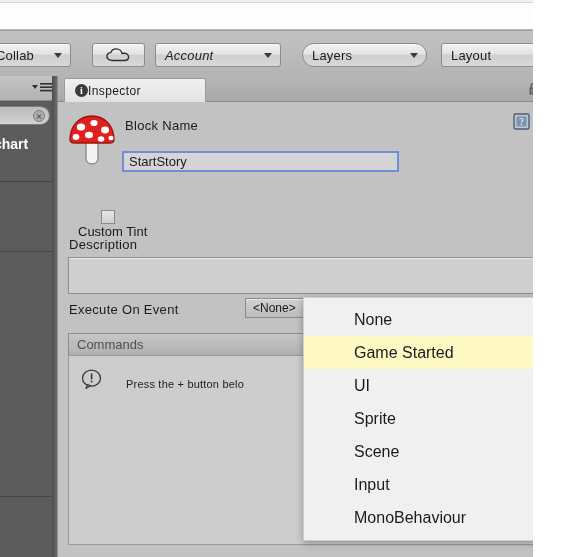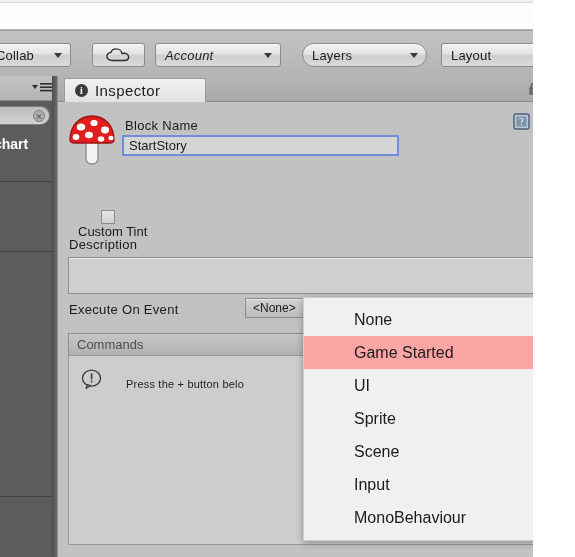--- a/index.html
+++ b/index.html
@@ -189,22 +189,21 @@
     background: #3a3a3a;
     margin-left: 10px;
     color: #fff;
     font-size: 10px;
     font-weight: bold;
     line-height: 13px;
     text-align: center;
     font-family: "Liberation Serif", serif;
   }
   .insp-tab .tab-lbl {
-    margin-left: 7px;
-    font-size: 15px;
+    font-size: 12px;
     color: #1c1c1c;
     letter-spacing: 0.4px;
   }
   .lock-ico {
     position: absolute;
     right: 35px; top: 6px;
     width: 12px; height: 13px;
   }
   .tab-menu-ico {
     position: absolute;
@@ -240,21 +239,21 @@
     position: absolute;
     font-size: 13px;
     color: #1b1b1b;
     letter-spacing: 0.3px;
     white-space: nowrap;
   }
   #lbl-block-name { left: 67px; top: 16px; }
 
   .text-input {
     position: absolute;
-    left: 64px; top: 33px;
+    left: 64px; top: 49px;
     width: 277px; height: 21px;
     background: #d5d5d5;
     border: 2px solid #6f8dd8;
     box-sizing: border-box;
     display: flex;
     align-items: center;
     font-size: 13px;
     color: #1b1b1b;
     padding-left: 5px;
     cursor: text;
@@ -371,21 +370,21 @@
     height: 33px;
     display: flex;
     align-items: center;
     font-size: 16px;
     color: #1b1b1b;
     padding-left: 50px;
     cursor: default;
     box-sizing: border-box;
   }
   .menu-item.sel {
-    background: #fca5a5;
+    background: #fef9c3;
   }
   .sub-arrow {
     position: absolute;
     right: 18px;
     font-size: 15px;
     color: #4a4a4a;
     font-family: "DejaVu Sans", sans-serif;
   }
   .menu-shadow-bottom {
     position: absolute;

